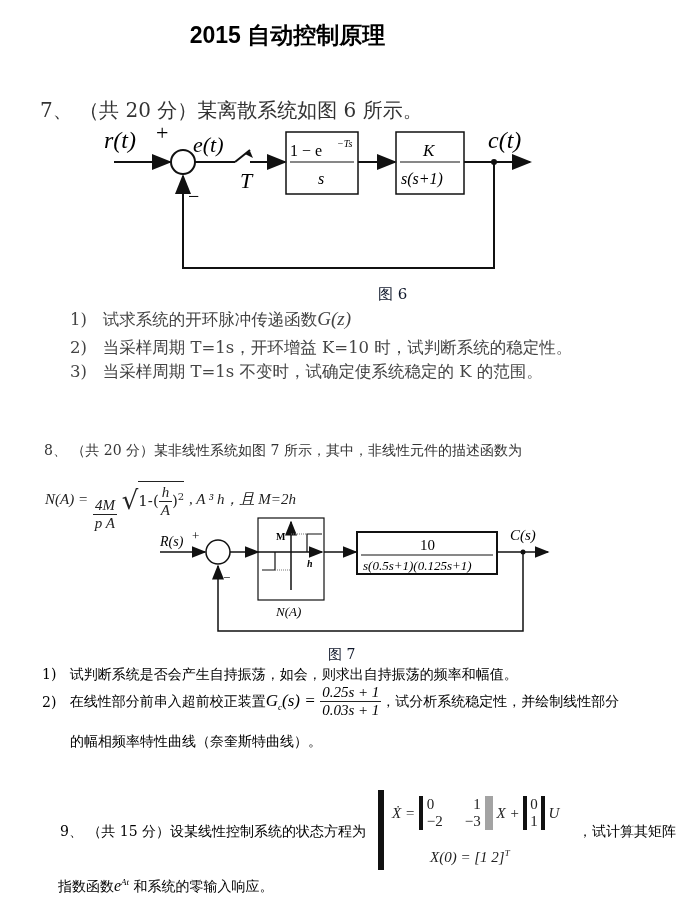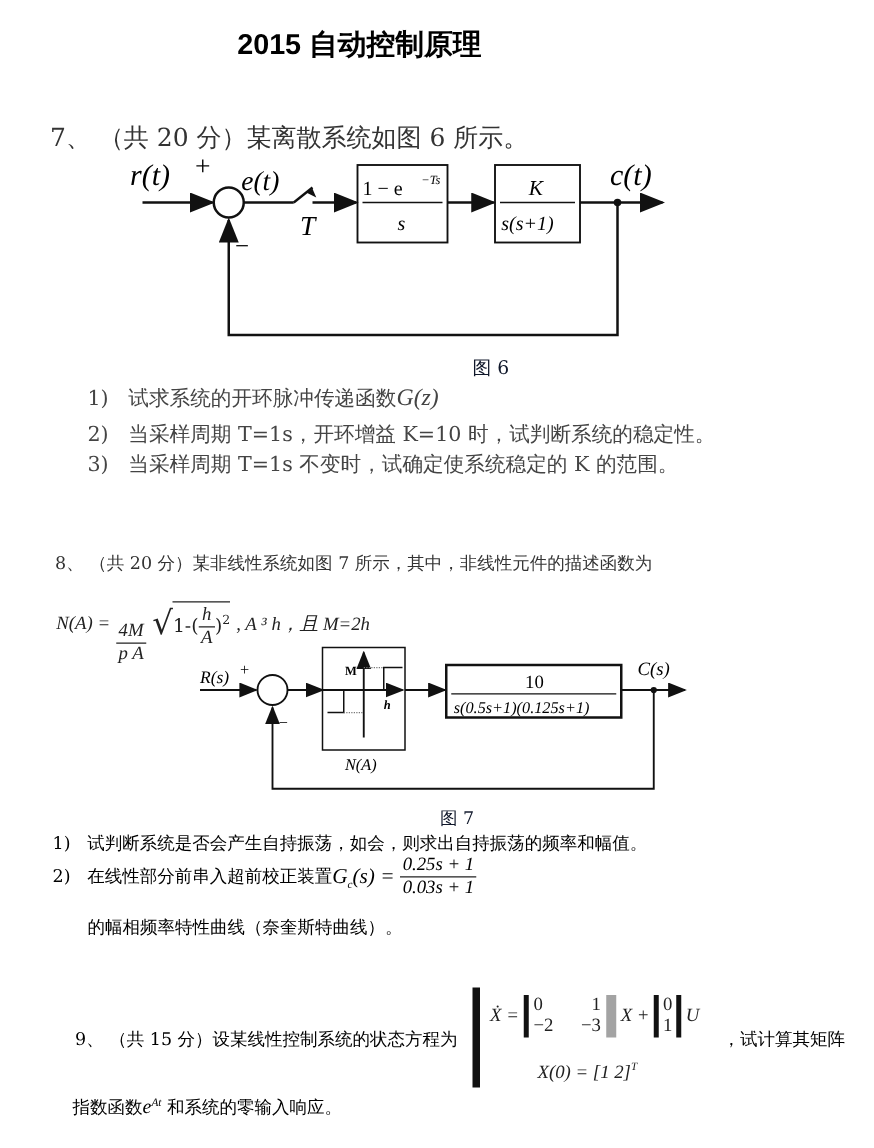--- a/index.html
+++ b/index.html
@@ -113,33 +113,33 @@
   <rect x="207" y="22" width="140" height="42" fill="none" stroke="#111" stroke-width="2"></rect>
   <text x="270" y="40" font-size="15">10</text>
   <line x1="211" y1="45" x2="343" y2="45" stroke="#111" stroke-width="1"></line>
   <text x="213" y="60" font-size="13" font-style="italic">s(0.5s+1)(0.125s+1)</text>
   <line x1="347" y1="42" x2="398" y2="42" stroke="#111" stroke-width="1.5" marker-end="url(#ar2)"></line>
   <circle cx="373" cy="42" r="2.5" fill="#111"></circle>
   <text x="360" y="30" font-size="15" font-style="italic">C(s)</text>
   <polyline points="373,42 373,121 68,121 68,56" fill="none" stroke="#111" stroke-width="1.5" marker-end="url(#ar2)"></polyline>
 </svg>
 
-<div class="abs cap" style="left:328px; top:646px; font-size:14px;margin-left:24px;">图 7</div>
+<div class="abs cap" style="left:328px; top:646px; font-size:14px;">图 7</div>
 
 <div class="abs sub2" style="left:42px; top:666px;">
   <span>1)</span>&nbsp;&nbsp;
   <span>试判断系统是否会产生自持振荡，如会，则求出自持振荡的频率和幅值。</span>
 </div>
 <div class="abs sub2" style="left:42px; top:684px;">
   <span style="vertical-align:middle;">2)</span>&nbsp;&nbsp;
   <span style="vertical-align:middle;">在线性部分前串入超前校正装置</span><span class="it" style="font-size:17px; vertical-align:middle;"><span>G</span><sub style="font-size:9px;">c</sub><span>(s) =</span></span>
   <span class="frac it" style="font-size:15px;">
     <span class="num">0.25s + 1</span>
     <span class="den">0.03s + 1</span>
-  </span>
+  </span><span style="vertical-align:middle;">，试分析系统稳定性，并绘制线性部分</span>
 </div>
 <div class="abs sub2" style="left:70px; top:733px;">的幅相频率特性曲线（奈奎斯特曲线）。</div>
 
 <div class="abs sub2" style="left:60px; top:823px;">9、 （共 15 分）设某线性控制系统的状态方程为</div>
 
 <div class="abs" style="left:378px; top:790px; width:6px; height:80px; background:#111;"></div>
 <div class="abs it" style="left:392px; top:796px; font-size:15px; white-space:nowrap;">
   <span style="vertical-align:middle;">Ẋ =</span>
   <span style="display:inline-block; vertical-align:middle; border-left:4px solid #111; border-right:8px solid #a3a3a3; padding:0 4px; font-style:normal;">
     <span style="display:block;"><span style="display:inline-block; width:32px;">0</span><span style="display:inline-block; width:22px; text-align:right;">1</span></span>

